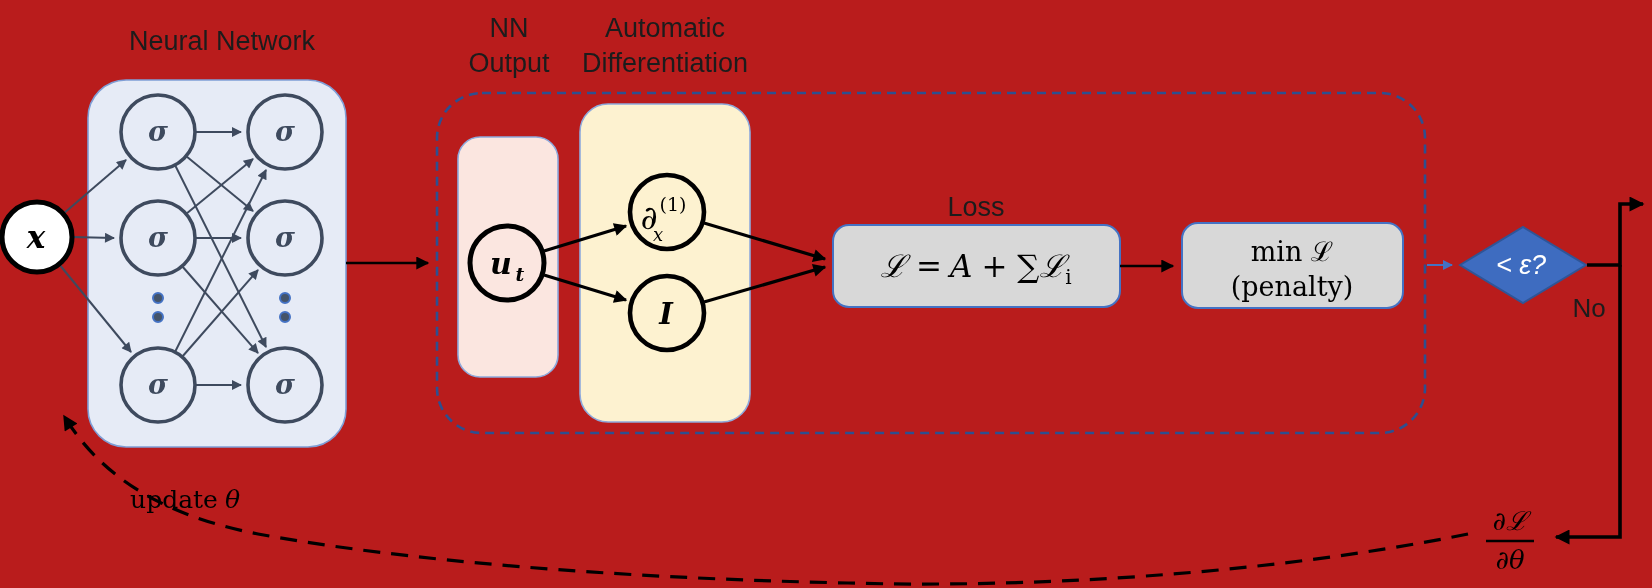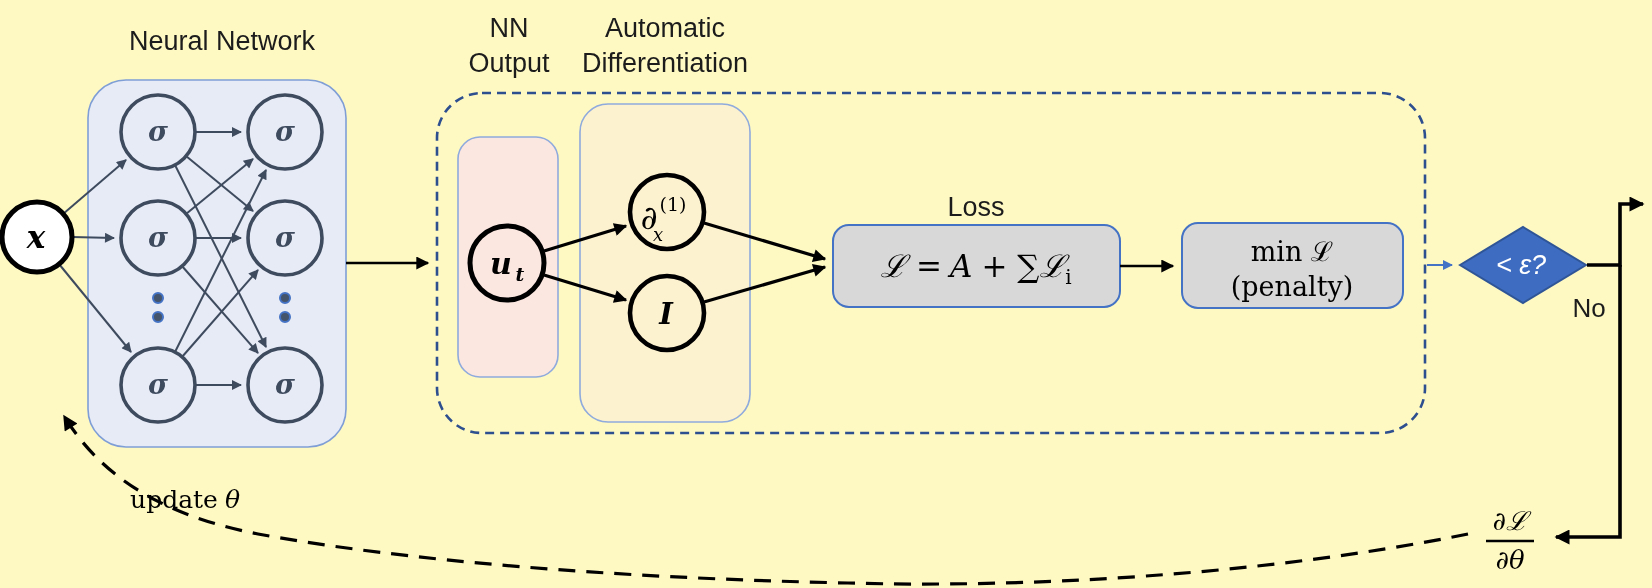--- a/index.html
+++ b/index.html
@@ -1,16 +1,16 @@
 <!DOCTYPE html>
 <html><head>
 <meta charset="utf-8">
 <style>
   html,body{margin:0;padding:0;background:#ffffff;}
-  .stage{position:relative;width:1652px;height:588px;background:#fef9c3;overflow:hidden;}
+  .stage{position:relative;width:1652px;height:588px;background:#b91c1c;overflow:hidden;}
   svg{display:block;overflow:visible;}
   text{user-select:none;}
   .t-sans{font-family:"Liberation Sans","DejaVu Sans",sans-serif;fill:#1c1c1c;}
   .t-math{font-family:"DejaVu Serif","Liberation Serif",serif;fill:#000000;}
   .it{font-style:italic;}
   .bd{font-weight:bold;}
   .sigma-glyph{font-family:"DejaVu Serif","Liberation Serif",serif;font-weight:bold;font-style:italic;fill:#3e4a5e;}
   .white{fill:#ffffff;}
 </style>
 </head>

